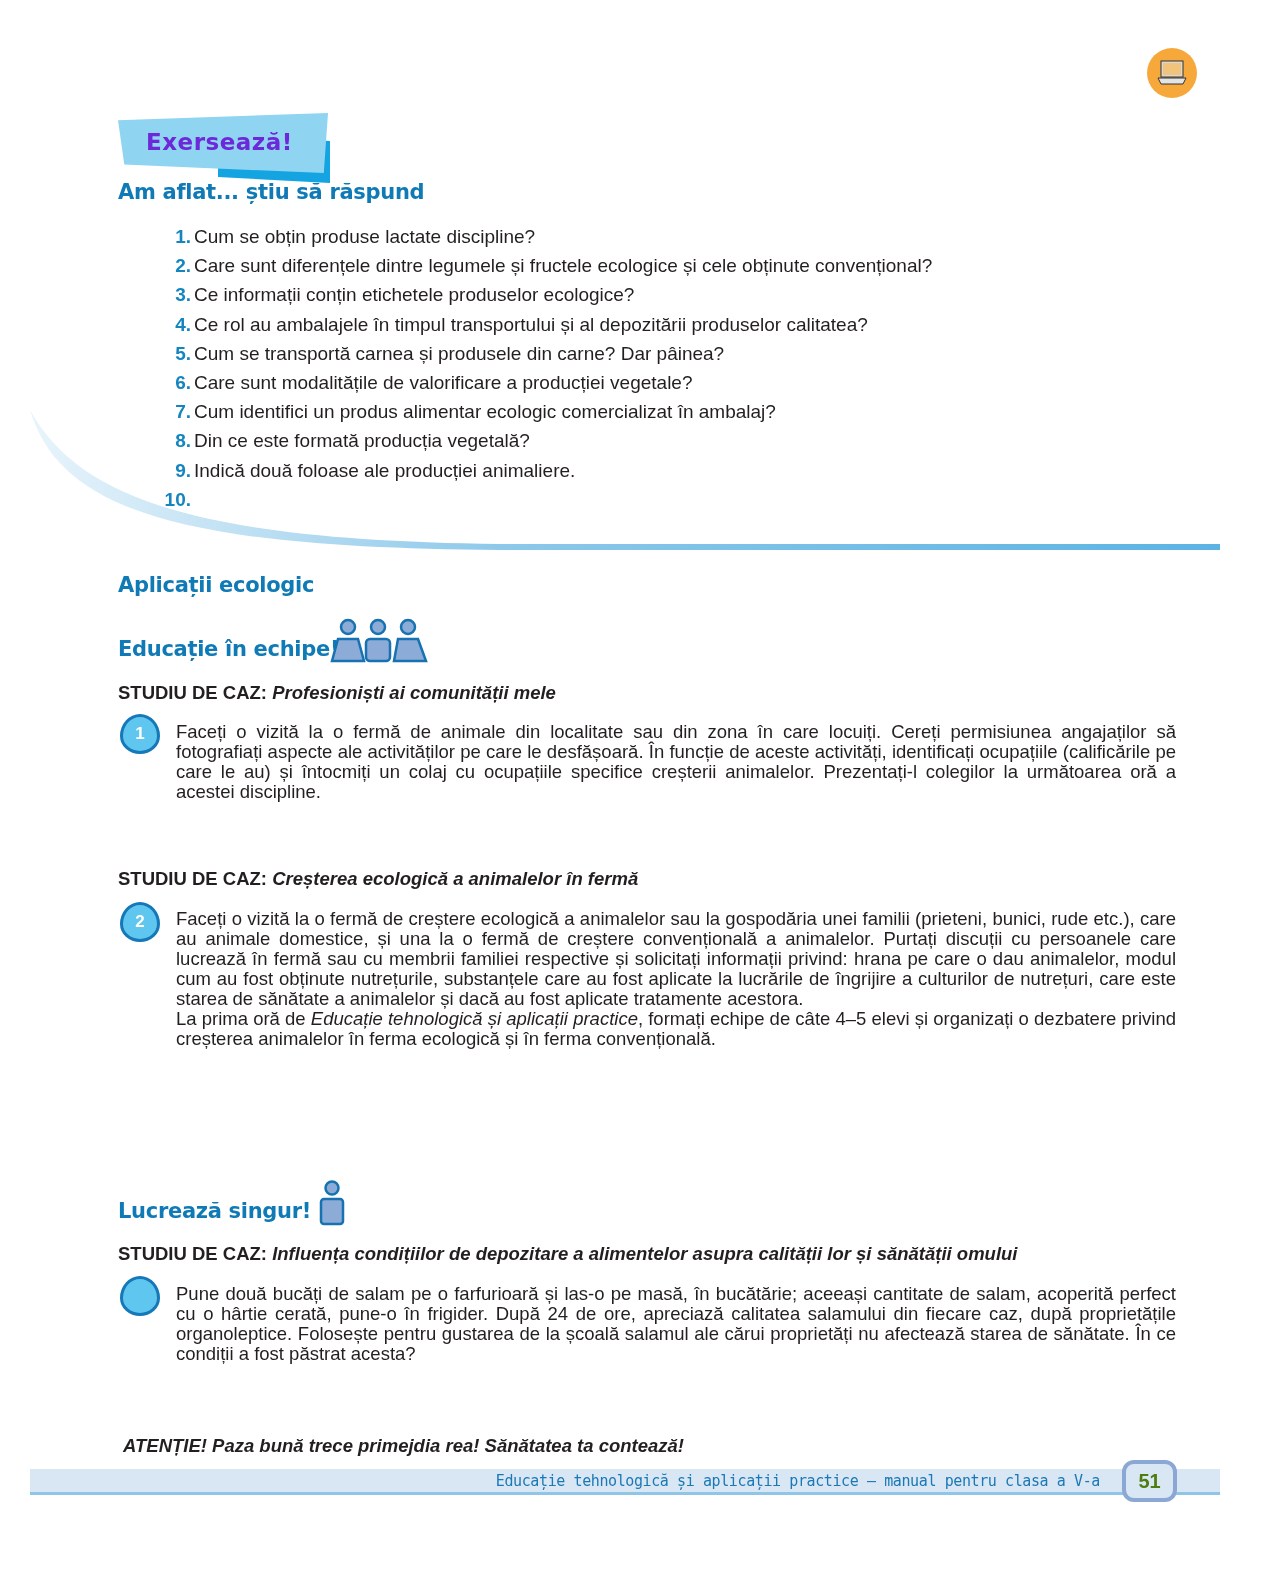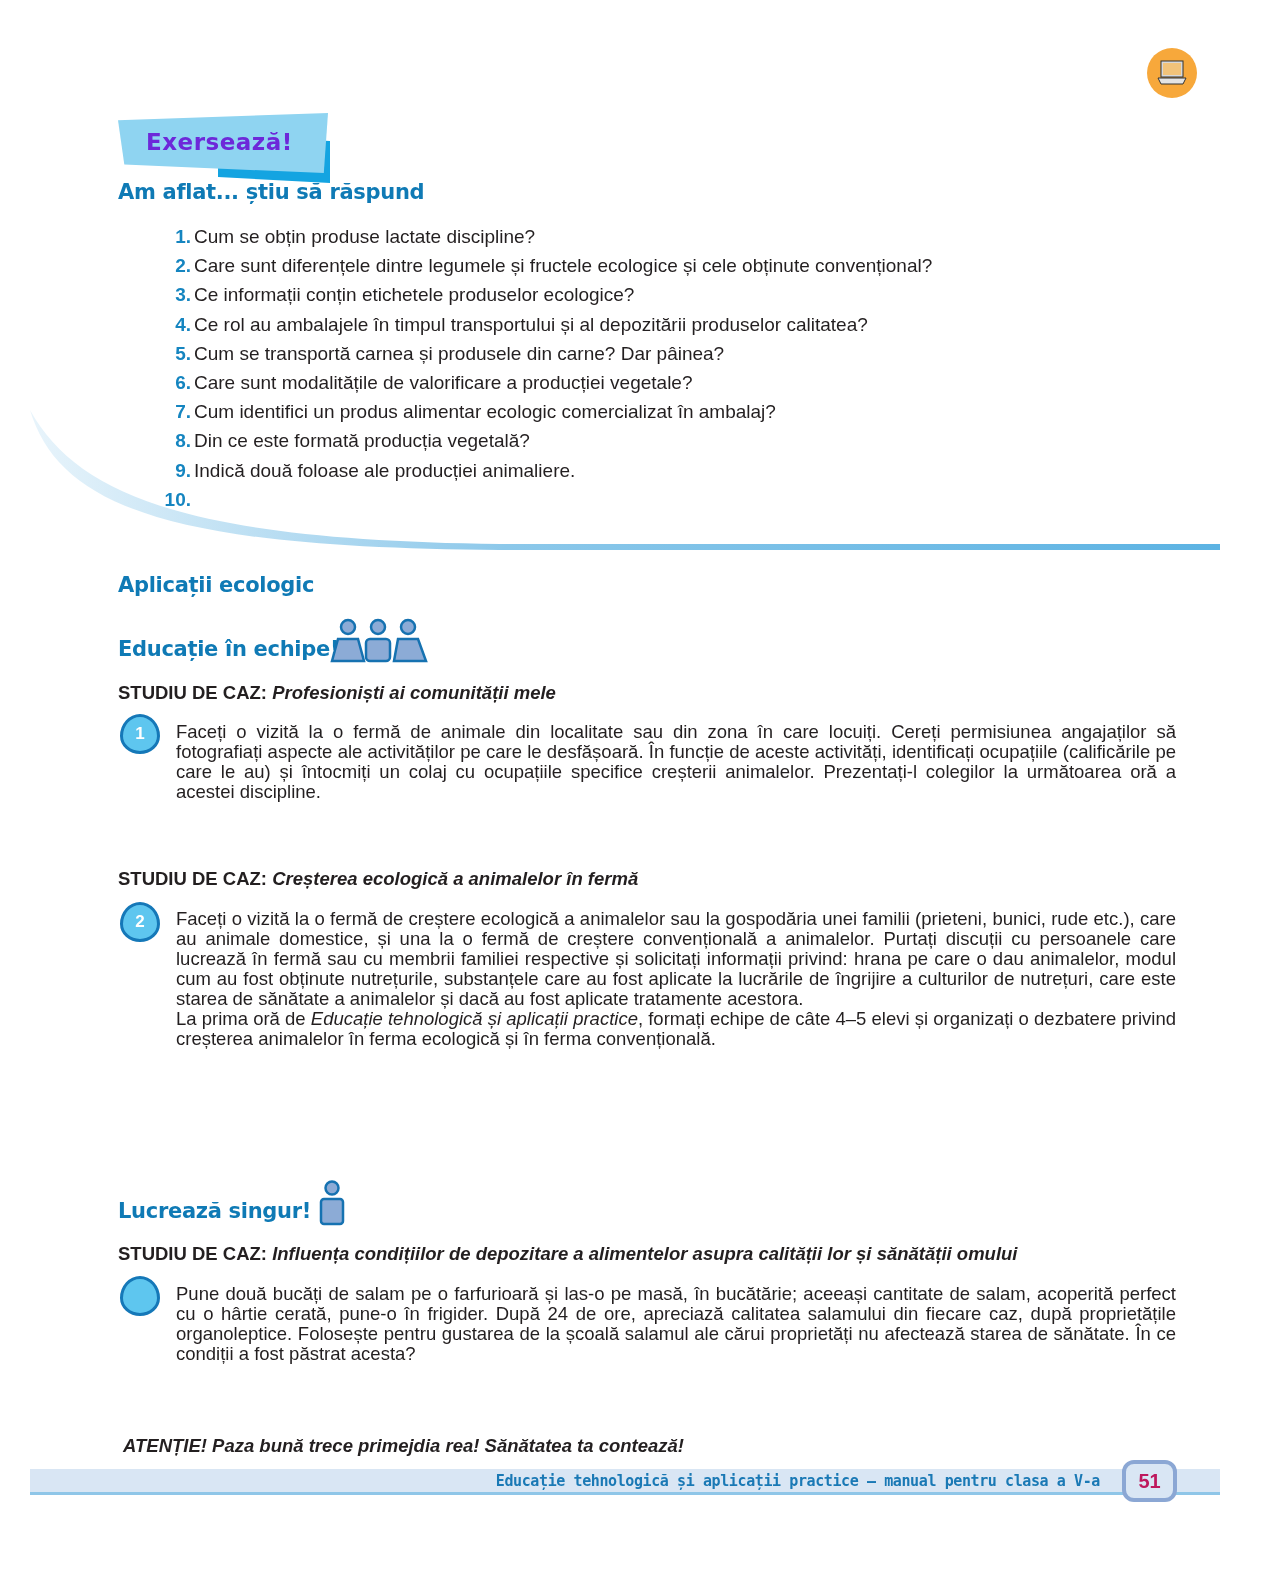--- a/index.html
+++ b/index.html
@@ -27,22 +27,22 @@
 
   .step-badge { position: absolute; left: 120px; width: 40px; height: 40px; border-radius: 50% 50% 50% 50% / 55% 55% 45% 45%; border: 3px solid #1578b8; background: #5ec6ef; color: #ffffff; font-weight: bold; font-size: 17px; text-align: center; line-height: 33px; }
 
   .para { position: absolute; left: 176px; width: 1000px; font-size: 18.5px; line-height: 20px; text-align: justify; color: #231f20; }
   .para p { text-align: justify; }
   .para p.last { text-align-last: left; }
 
   .atentie { position: absolute; left: 123px; top: 1417px; font-size: 18.5px; font-weight: bold; font-style: italic; color: #231f20; margin-top: 18px; }
 
   .footer-bar { position: absolute; left: 30px; top: 1469px; width: 1190px; height: 26px; background: #d9e6f4; border-bottom: 3px solid #8fc6e8; }
-  .footer-text { position: absolute; right: 120px; top: 3px; font-family: "DejaVu Sans Mono", monospace; font-weight: bold; font-size: 15px; color: #1a79b5; letter-spacing: -0.4px; }
-  .page-num { position: absolute; left: 1122px; top: 1460px; width: 55px; height: 42px; background: #d9e6f4; border: 4px solid #8ba7d4; border-radius: 12px 12px 12px 12px; color: #be185d; font-weight: bold; font-size: 20px; text-align: center; line-height: 34px; }
+  .footer-text { position: absolute; right: 120px; top: 3px; font-family: "DejaVu Sans Mono", monospace; font-weight: normal; font-size: 15px; color: #1a79b5; letter-spacing: -0.4px; }
+  .page-num { position: absolute; left: 1122px; top: 1460px; width: 55px; height: 42px; background: #d9e6f4; border: 4px solid #8ba7d4; border-radius: 12px 12px 12px 12px; color: #4d7c0f; font-weight: bold; font-size: 20px; text-align: center; line-height: 34px; }
 </style>
 </head>
 <body>
 
 <div class="laptop-badge">
   <svg width="32" height="30" viewBox="0 0 32 30">
     <rect x="5" y="3" width="22" height="16" fill="#d8d8d8" stroke="#333" stroke-width="1"></rect>
     <rect x="7" y="5" width="18" height="12" fill="#f2c37a"></rect>
     <polygon points="2,20 30,20 27,26 5,26" fill="#e4e4e4" stroke="#333" stroke-width="1"></polygon>
   </svg>

